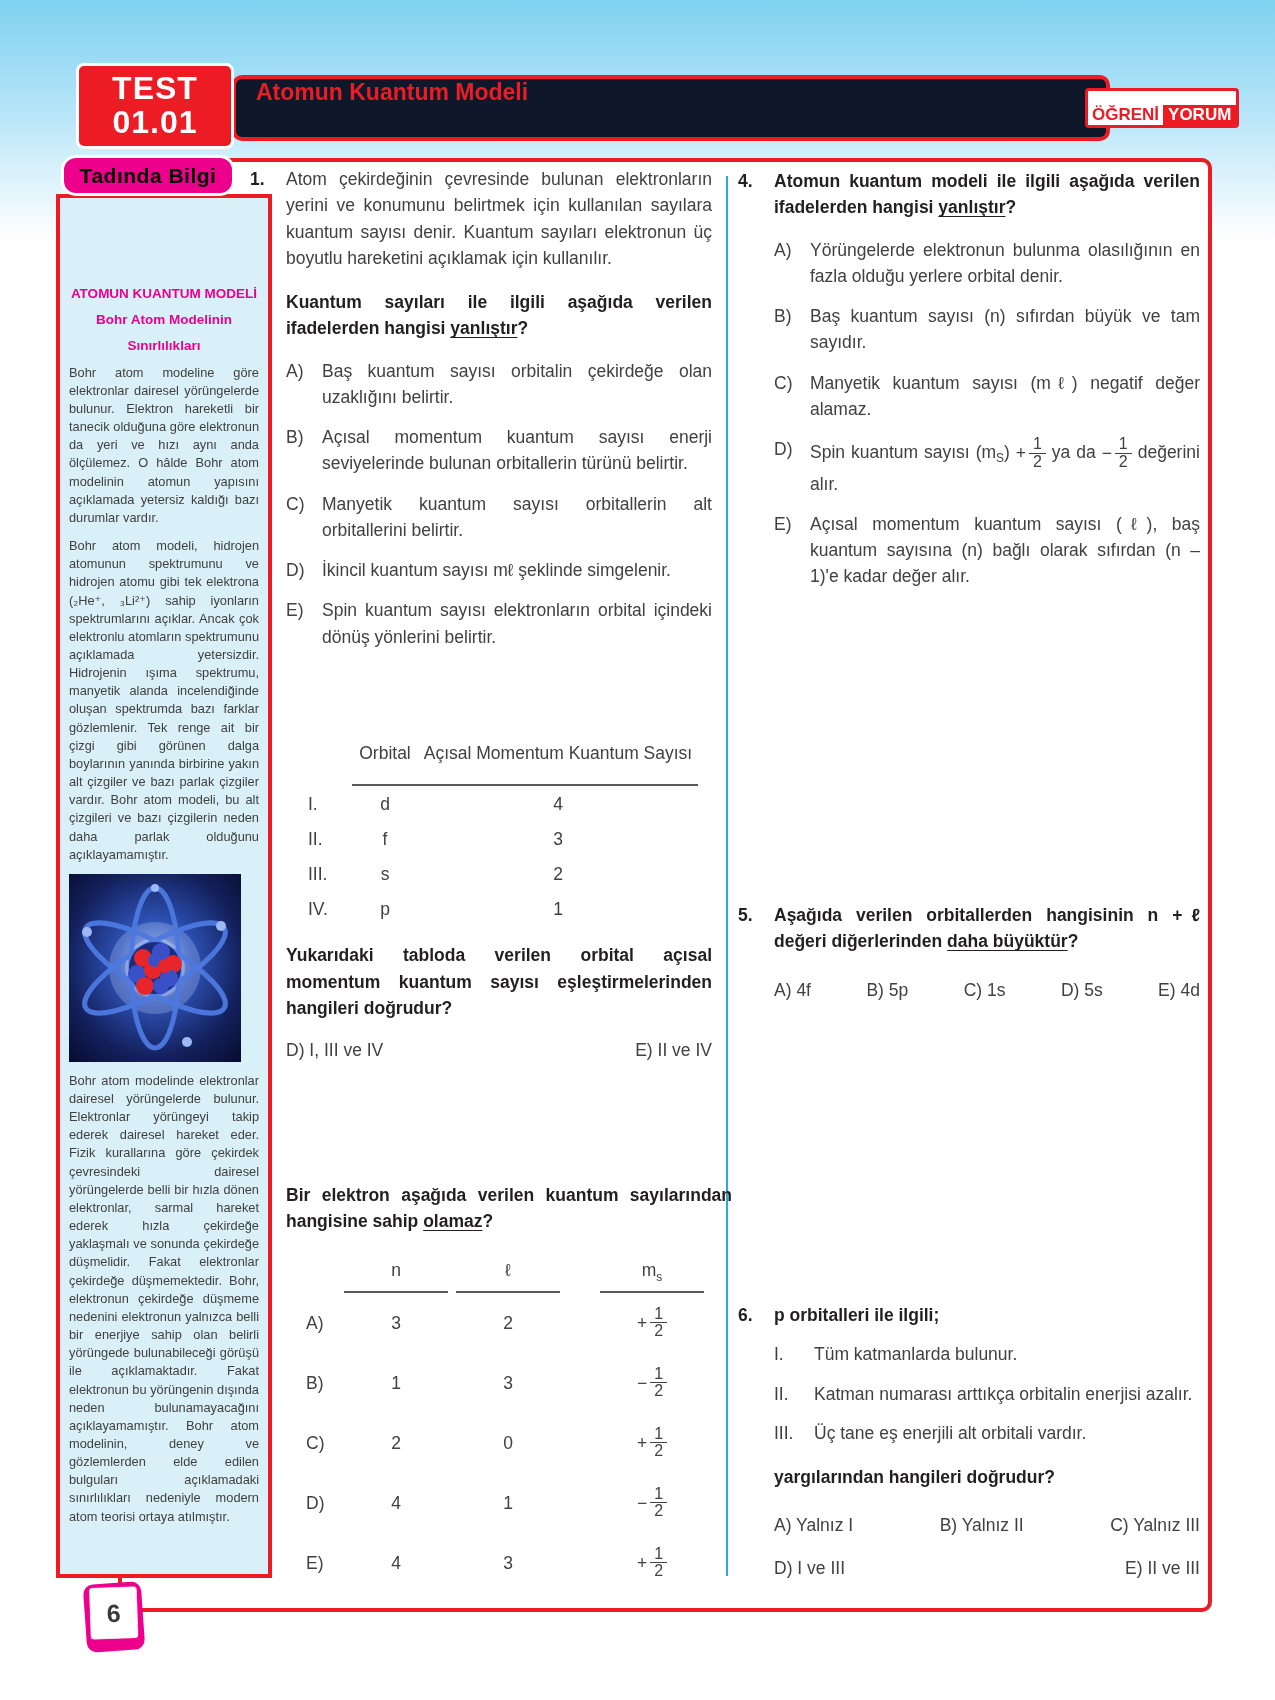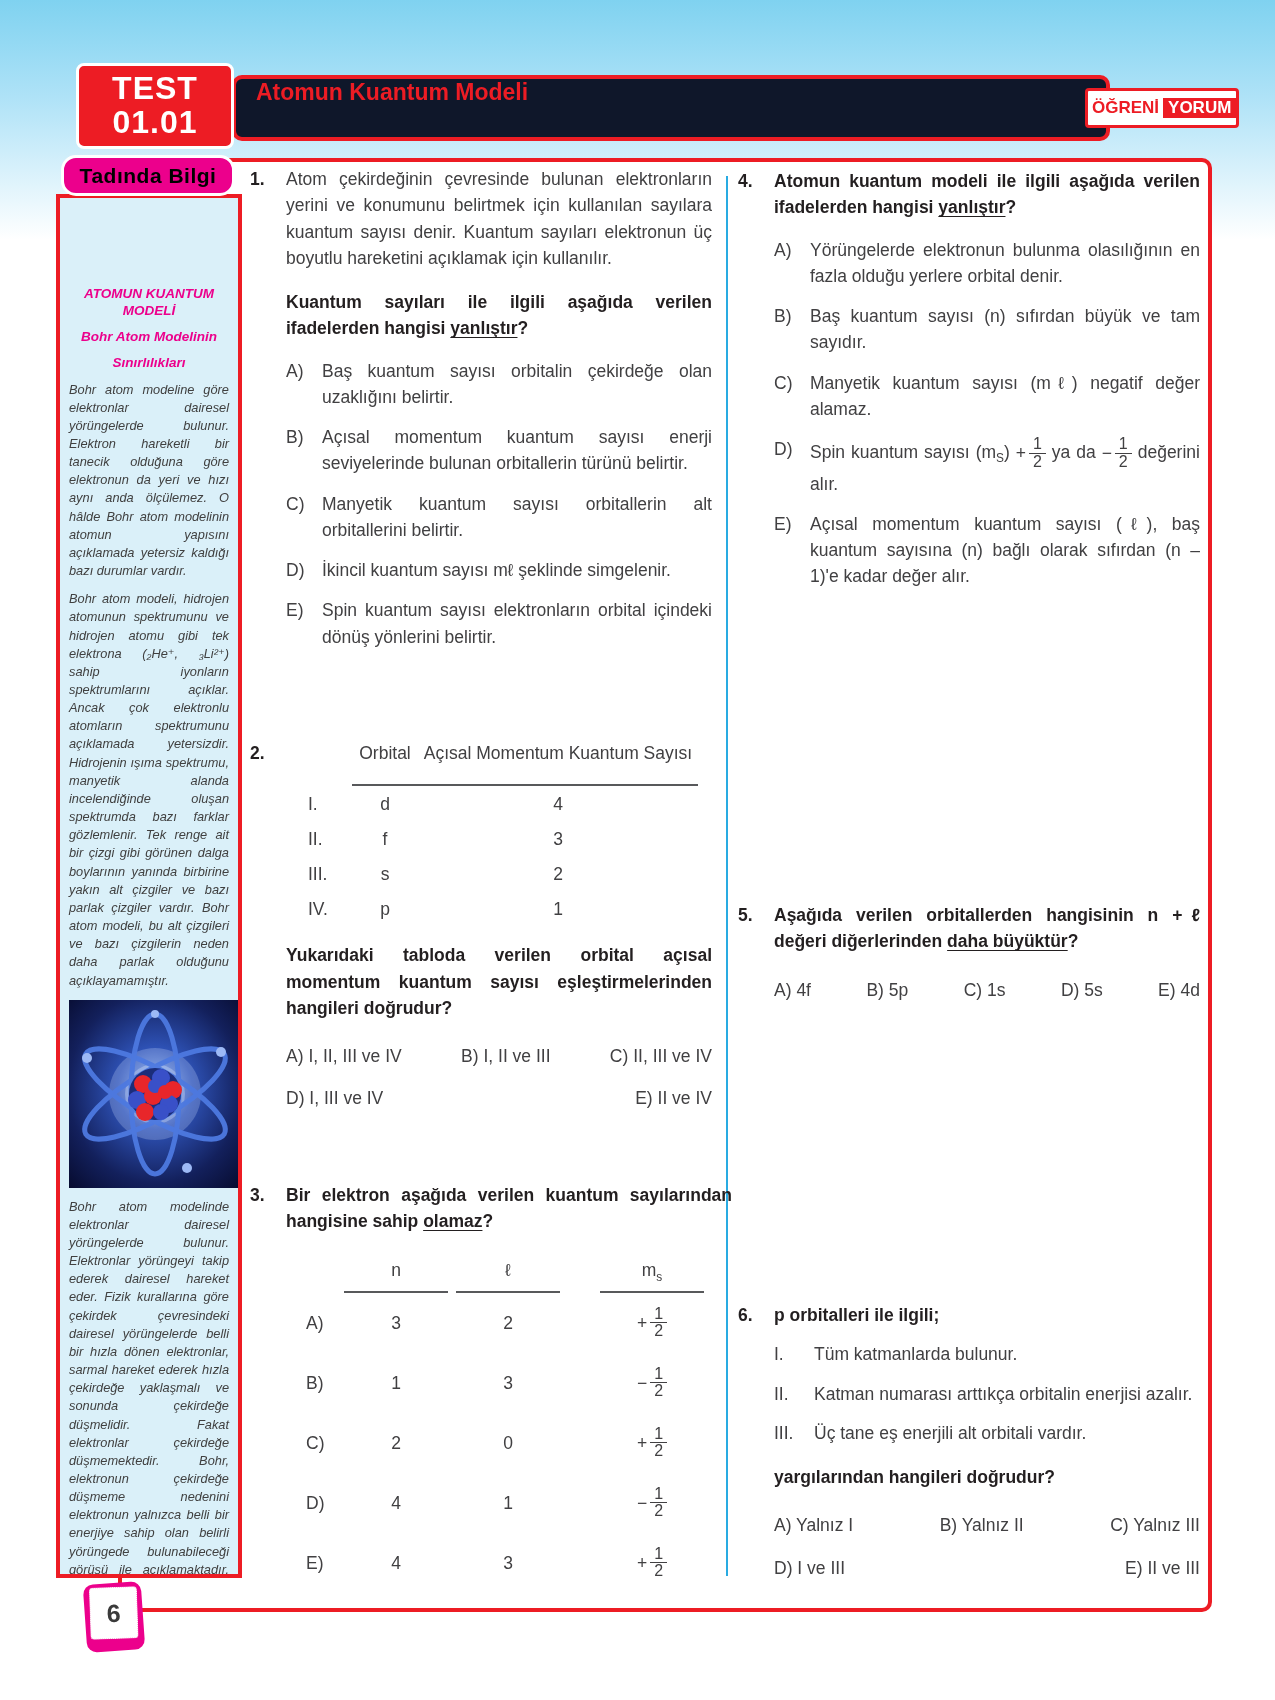--- a/index.html
+++ b/index.html
@@ -21,41 +21,41 @@
     color:#fff; font-weight:bold; font-size:32px; line-height:1.05; letter-spacing:1px;
   }
   .title-bar {
     position:absolute; left:232px; top:75px; width:878px; height:66px; z-index:5;
     background:#0f172a; border:4px solid #ed1c24; border-radius:10px;
     display:flex; align-items:flex-start; padding-left:20px;
   }
   .title-bar .t { color:#ed1c24; font-size:23px; font-weight:bold; }
   .brand {
     position:absolute; left:1085px; top:88px; height:40px; z-index:7;
-    display:flex; align-items:center; border:3px solid #ed1c24; border-radius:4px;
+    display:flex; align-items:flex-end; border:3px solid #ed1c24; border-radius:4px;
     overflow:hidden; background:#fff;
   }
   .brand .b-left { background:#fff; color:#ed1c24; font-weight:bold; font-size:17px; display:flex; align-items:center; padding:0 4px; }
   .brand .b-right { background:#ed1c24; color:#fff; font-weight:bold; font-size:17px; display:flex; align-items:center; padding:0 5px; }
   
   .main-frame {
     position:absolute; left:118px; top:158px; width:1094px; height:1454px; z-index:1;
     border:4px solid #ed1c24; border-radius:10px; background:#fff;
   }
   .divider { position:absolute; left:726px; top:176px; width:2px; height:1400px; background:#29abe2; z-index:2; }
   
   .sidebar-badge {
     position:absolute; left:61px; top:155px; width:174px; height:41px; z-index:9;
     background:#ec008c; border:3px solid #fff; border-radius:15px;
     color:#000000; display:flex; align-items:center; justify-content:center;
     font-size:21px; font-weight:bold; letter-spacing:0.5px;
   }
   .sidebar-box {
-    position:absolute; left:56px; top:194px; width:186px; height:1384px; z-index:8;
-    background:#daf0f9; border:4px solid #ed1c24; padding:10px 9px; overflow:hidden;font-style:italic;
+    position:absolute; left:56px; top:194px; width:216px; height:1384px; z-index:8;
+    background:#daf0f9; border:4px solid #ed1c24; padding:10px 9px; overflow:hidden;
   }
   .sb-heading { margin-top:78px; text-align:center; color:#ec008c; font-weight:bold; font-size:13.5px; line-height:1.25; }
   .sb-heading div { margin-bottom:9px; }
   .sb-para { font-size:12.8px; line-height:1.42; text-align:justify; color:#404040; margin-bottom:10px; }
   .atom-figure { width:172px; height:188px; margin:4px 0 10px 0; display:block; }
   
   .question { position:absolute; display:flex; z-index:3; font-size:17.5px; line-height:1.5; }
   .qnum { width:36px; flex-shrink:0; font-weight:bold; color:#231f20; }
   .qbody { flex:1; }
   .jtext { text-align:justify; }
@@ -232,25 +232,20 @@
           <span class="q2-c">s</span>
           <span class="q2-c">2</span>
         </div>
       <div class="q2-row">
           <span>IV.</span>
           <span class="q2-c">p</span>
           <span class="q2-c">1</span>
         </div>
     </div>
     <p class="stem mt16">Yukarıdaki tabloda verilen orbital açısal momentum kuantum sayısı eşleştirmelerinden hangileri doğrudur?</p>
-    <div class="opts-line">
-      <span class="inline-opt"><span>A)</span> <span>I, II, III ve IV</span></span>
-      <span class="inline-opt"><span>B)</span> <span>I, II ve III</span></span>
-      <span class="inline-opt"><span>C)</span> <span>II, III ve IV</span></span>
-    </div>
     <div class="opts-line2">
       <span class="inline-opt"><span>D)</span> <span>I, III ve IV</span></span>
       <span class="inline-opt"><span>E)</span> <span>II ve IV</span></span>
     </div>
   </div>
 </div>
 
 <div class="question" style="left:250px; top:1182px; width:462px;">
   <div class="qnum">3.</div>
   <div class="qbody">

